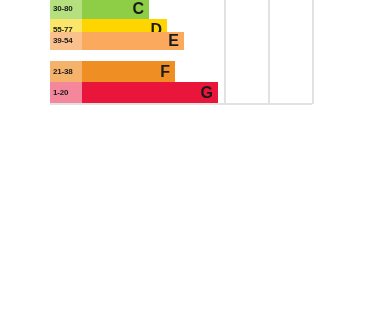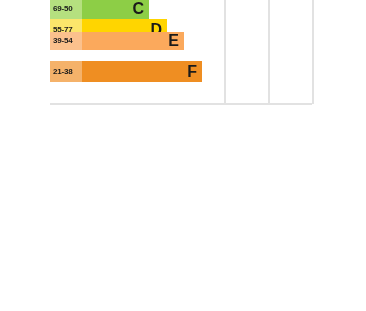--- a/index.html
+++ b/index.html
@@ -81,21 +81,21 @@
 <div id="epc-chart">
 
   <div class="frame-line v-line" style="left:224px;height:104px;"></div>
   <div class="frame-line v-line" style="left:268px;height:104px;"></div>
   <div class="frame-line v-line" style="left:312px;height:104px;"></div>
 
   <div class="frame-line h-line" style="top:103px;width:262px;"></div>
 
   <div class="band" style="top:-2px;height:21px;width:99px;">
     <div class="band-range" style="background:#B5E07F;">
-      <span>69-50</span>
+      <span>30-80</span>
     </div>
     <div class="band-bar" style="background:#8DCE46;">
       <span class="band-letter">C</span>
     </div>
   </div>
 
   <div class="band" style="top:19px;height:21px;width:117px;">
     <div class="band-range" style="background:#FBE66B;">
       <span>55-77</span>
     </div>
@@ -106,23 +106,31 @@
 
   <div class="band" style="top:32px;height:18px;width:134px;text-align:right;">
     <div class="band-range" style="background:#FBC18D;">
       <span>39-54</span>
     </div>
     <div class="band-bar" style="background:#FBA95C;">
       <span class="band-letter">E</span>
     </div>
   </div>
 
-  <div class="band" style="top:61px;height:21px;width:152px;">
+  <div class="band" style="top:61px;height:21px;width:125px;">
     <div class="band-range" style="background:#F5B26A;">
       <span>21-38</span>
     </div>
     <div class="band-bar" style="background:#EF8E22;">
       <span class="band-letter">F</span>
     </div>
   </div>
 
+  <div class="band" style="top:82px;height:21px;width:168px;">
+    <div class="band-range" style="background:#F4879B;">
+      <span>1-20</span>
+    </div>
+    <div class="band-bar" style="background:#E9153B;">
+      <span class="band-letter">G</span>
+    </div>
+  </div>
 
 </div>
 
 </body></html>

